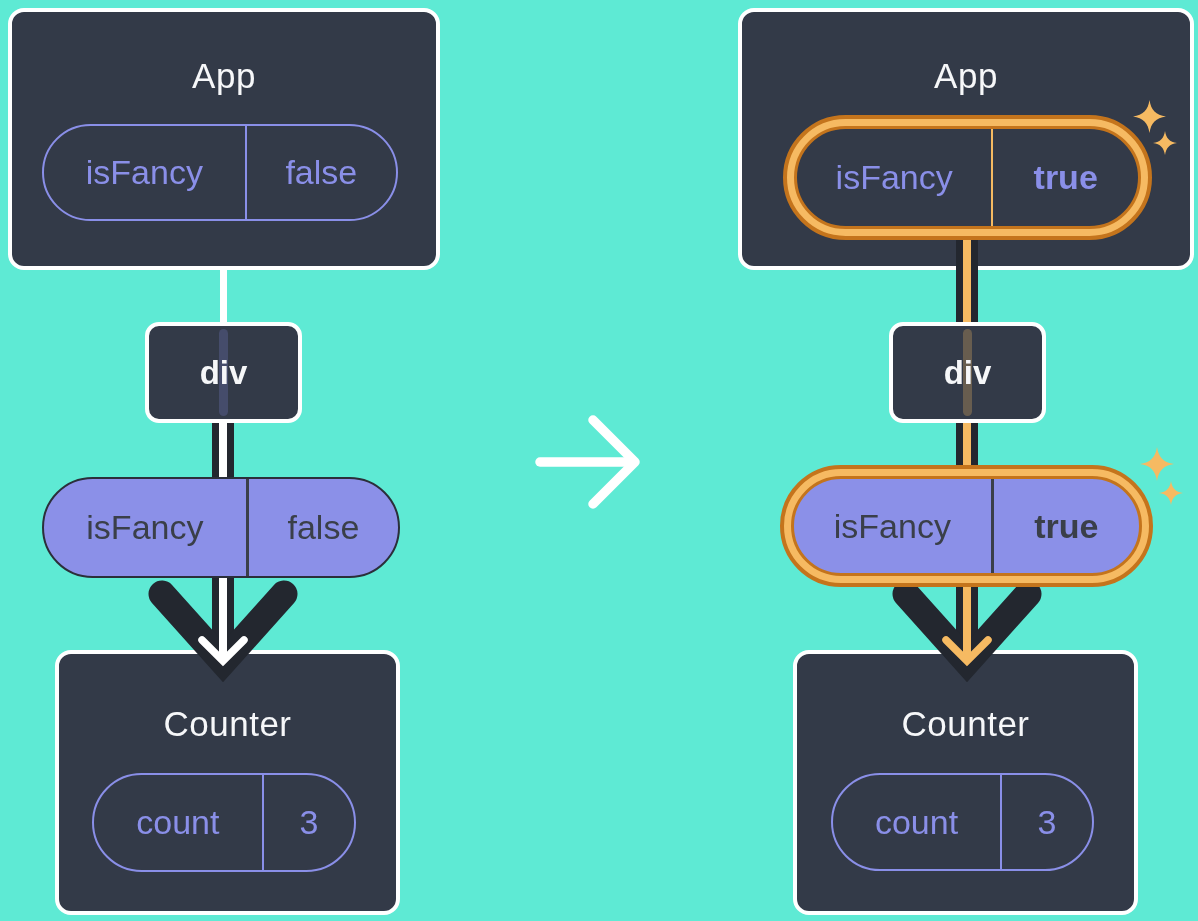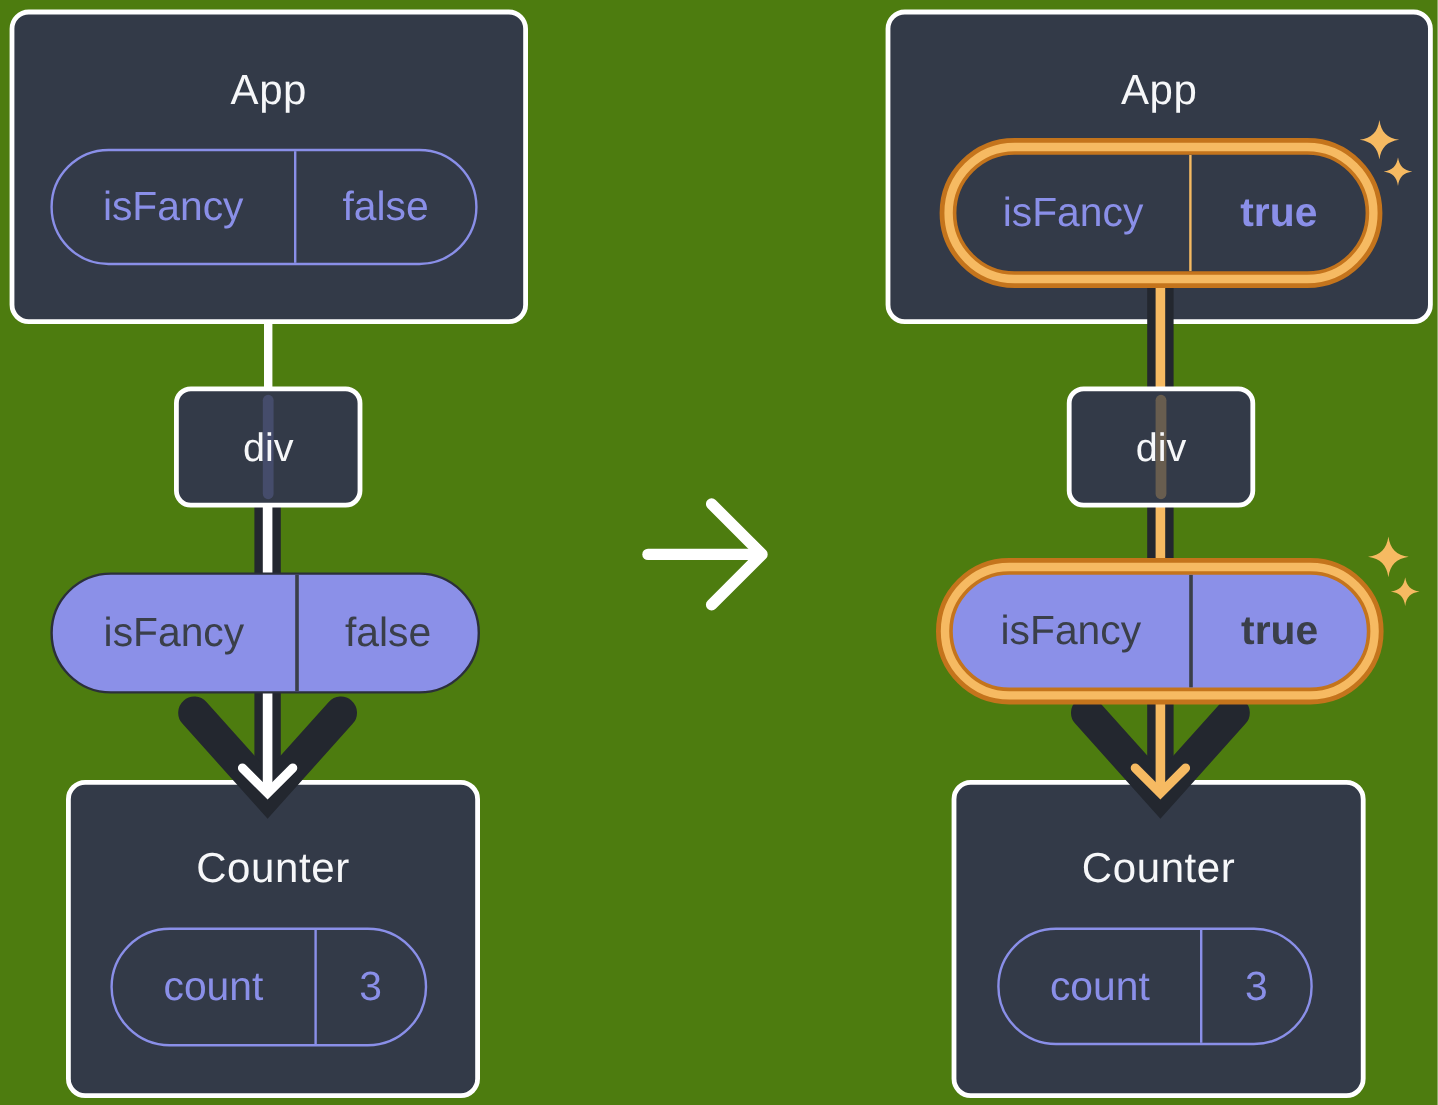--- a/index.html
+++ b/index.html
@@ -1,17 +1,17 @@
 <!DOCTYPE html>
 <html><head>
 <meta charset="utf-8">
 <style>
   html,body{margin:0;padding:0;}
   .stage{
-    position:relative;width:1198px;height:921px;background:#4d7c0f;
+    position:relative;width:1198px;height:921px;background:#5eead4;
     font-family:"Liberation Sans",sans-serif;overflow:hidden;
   }
   .card{position:absolute;background:#333A48;border:4px solid #FFFFFF;border-radius:16px;box-sizing:border-box;z-index:2;}
   .card-title{position:absolute;left:0;right:0;top:44px;text-align:center;color:#F6F7F9;font-size:35px;font-weight:500;letter-spacing:.5px;}
   .counter-title{top:50px;}
 
   
   .pill{position:absolute;display:flex;align-items:stretch;border-radius:999px;box-sizing:border-box;font-size:34px;}
   .pill .cell{display:flex;align-items:center;justify-content:center;}
   .pill .cell.name{flex:0 0 57%;}
@@ -41,21 +41,21 @@
   .flow .stripe{position:absolute;left:7px;top:0;bottom:0;width:8px;background:#FFFFFF;}
   .flow.orange .stripe{background:#F6BA62;}
   #flow-div-before{left:212px;top:420px;height:59px;}
   #flow-app-after{left:956px;top:240px;height:86px;}
   #flow-div-after{left:956px;top:420px;height:61px;}
 
   
   .div-box{border-radius:14px;z-index:4;}
   #div-before{left:145px;top:322px;width:157px;height:101px;}
   #div-after{left:889px;top:322px;width:157px;height:101px;}
-  .div-label{position:absolute;left:0;right:0;top:50%;transform:translateY(-50%);text-align:center;color:#F6F7F9;font-size:33px;font-weight:400;}
+  .div-label{position:absolute;left:0;right:0;top:50%;transform:translateY(-50%);text-align:center;color:#F6F7F9;font-size:33px;font-weight:700;}
   .ghost{position:absolute;left:50%;top:3px;bottom:3px;width:9px;margin-left:-4.5px;border-radius:5px;}
   .ghost-purple{background:rgba(138,143,232,0.22);}
   .ghost-orange{background:rgba(246,186,98,0.28);}
 
   
   #app-card-before{left:8px;top:8px;width:432px;height:262px;}
   #app-pill-before{left:30px;top:112px;width:356px;height:97px;}
   #counter-before{left:55px;top:650px;width:345px;height:265px;}
   #counter-pill-before{left:33px;top:119px;width:264px;height:99px;}
 

